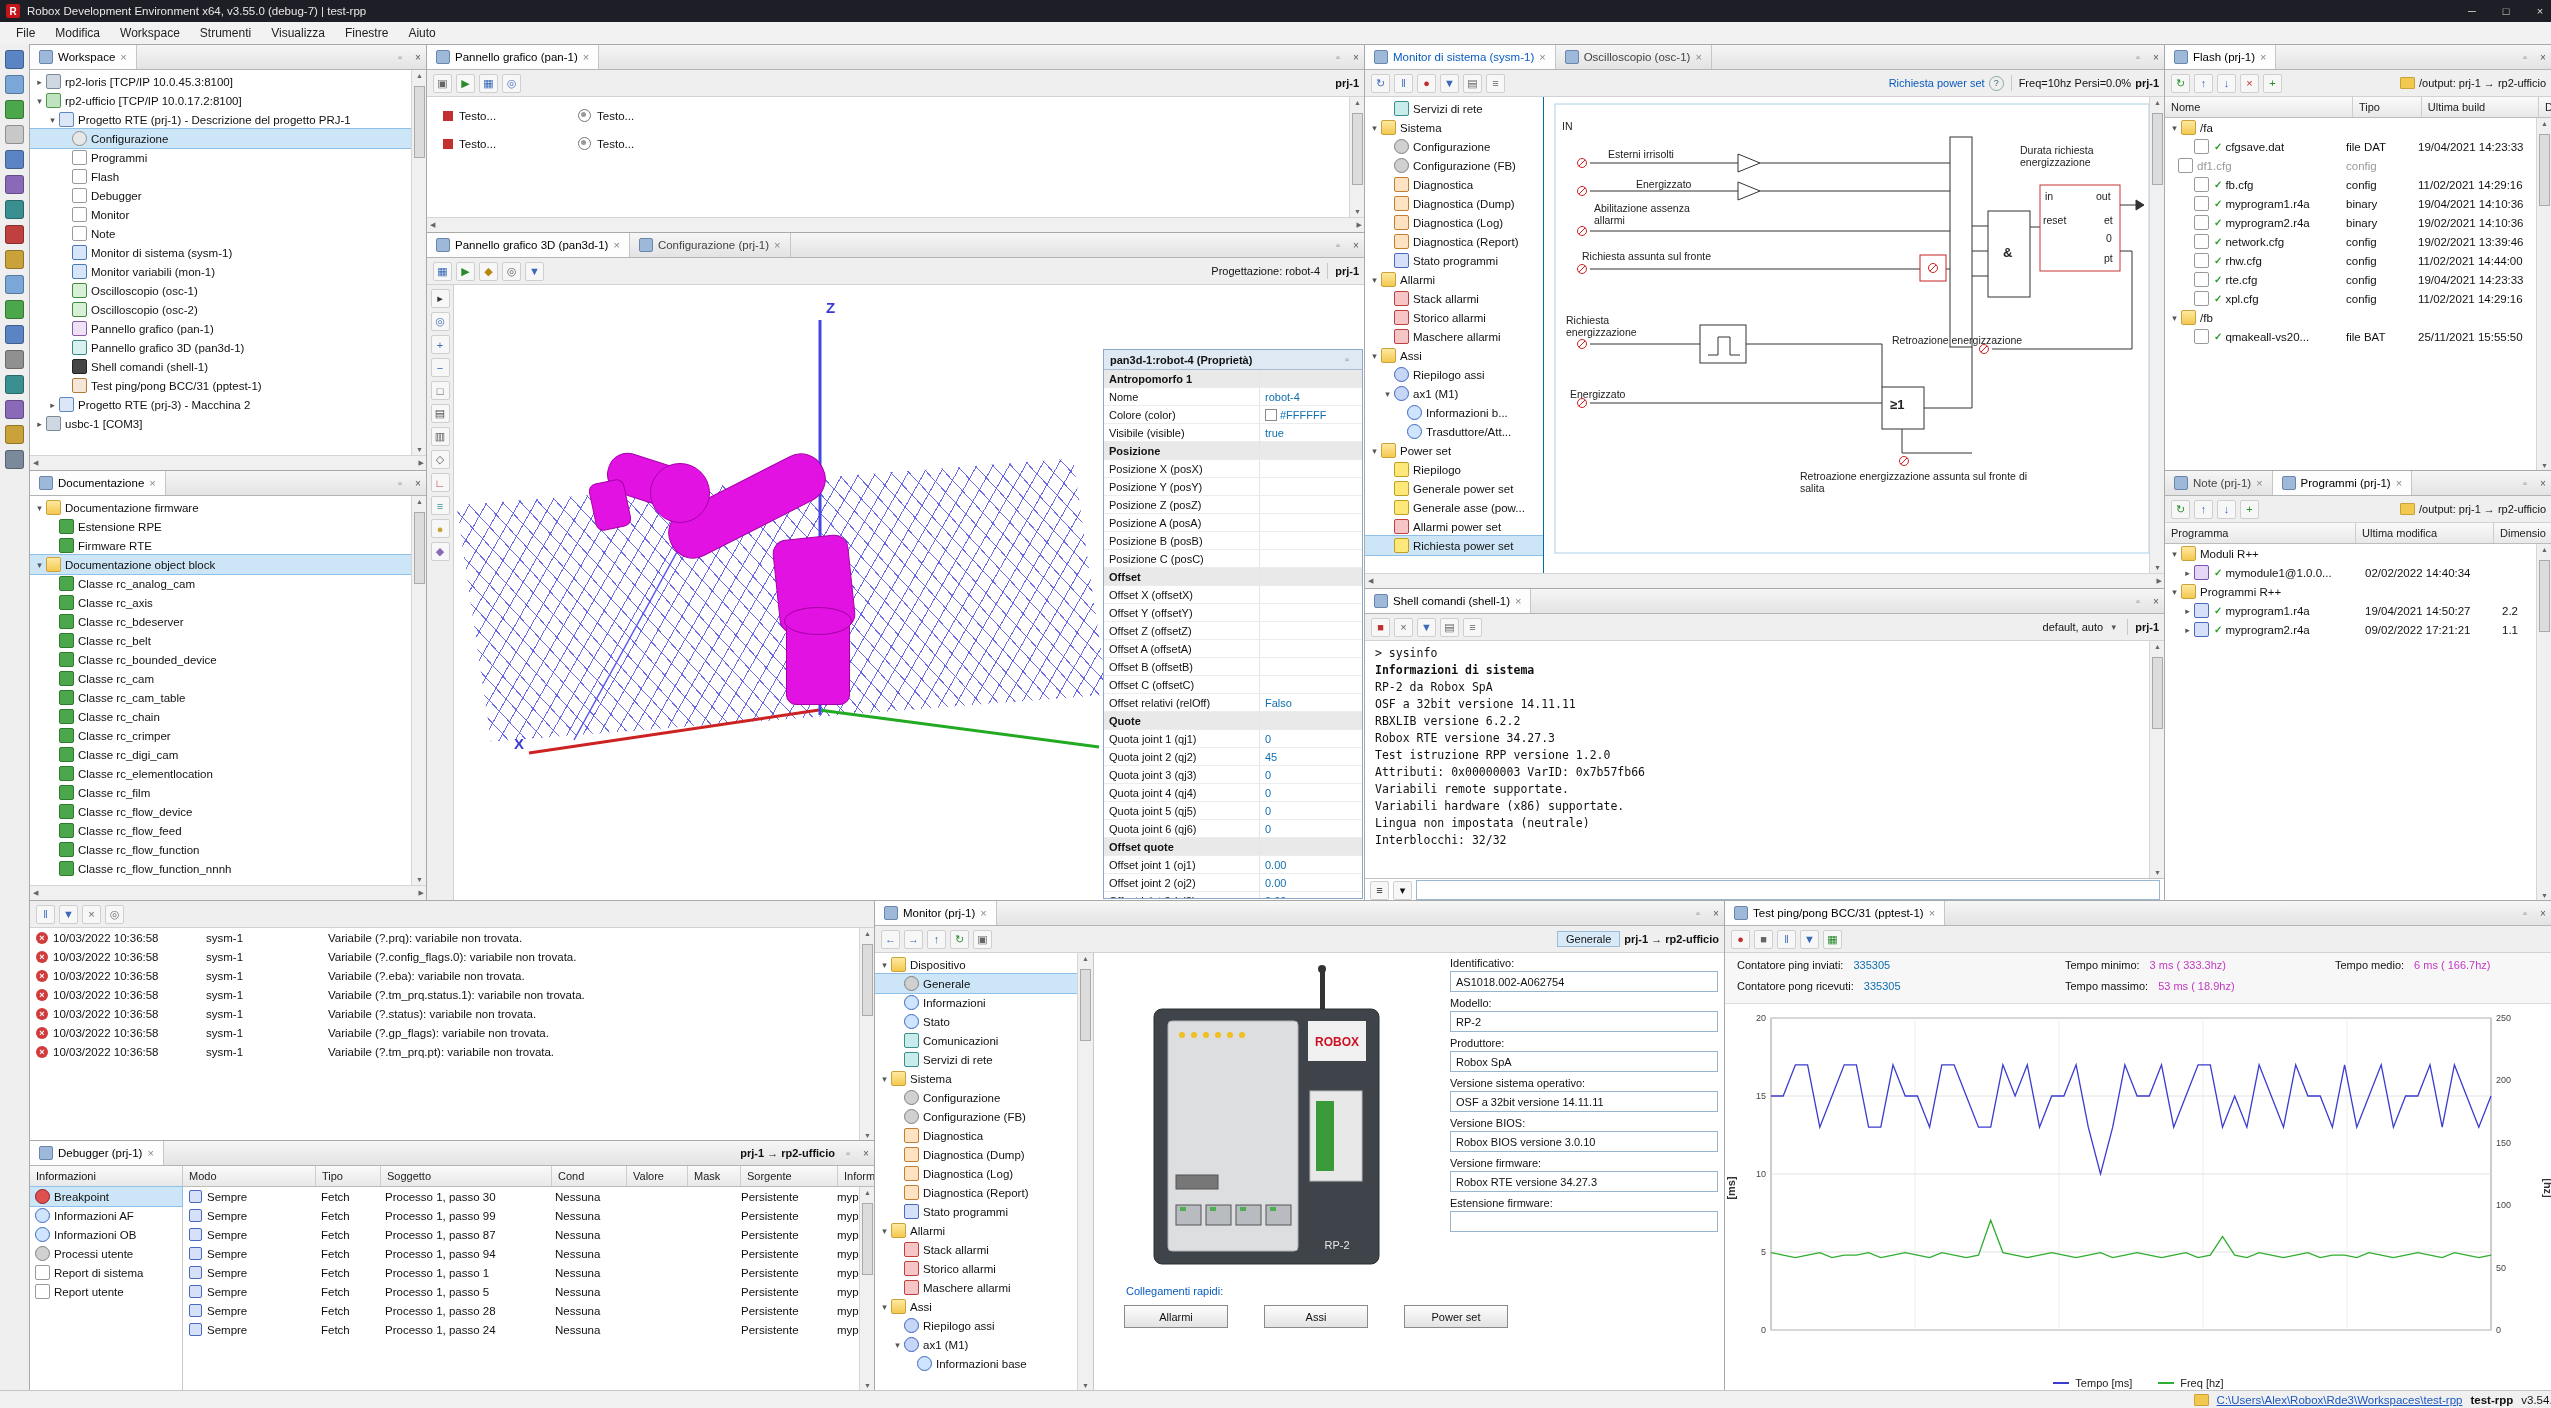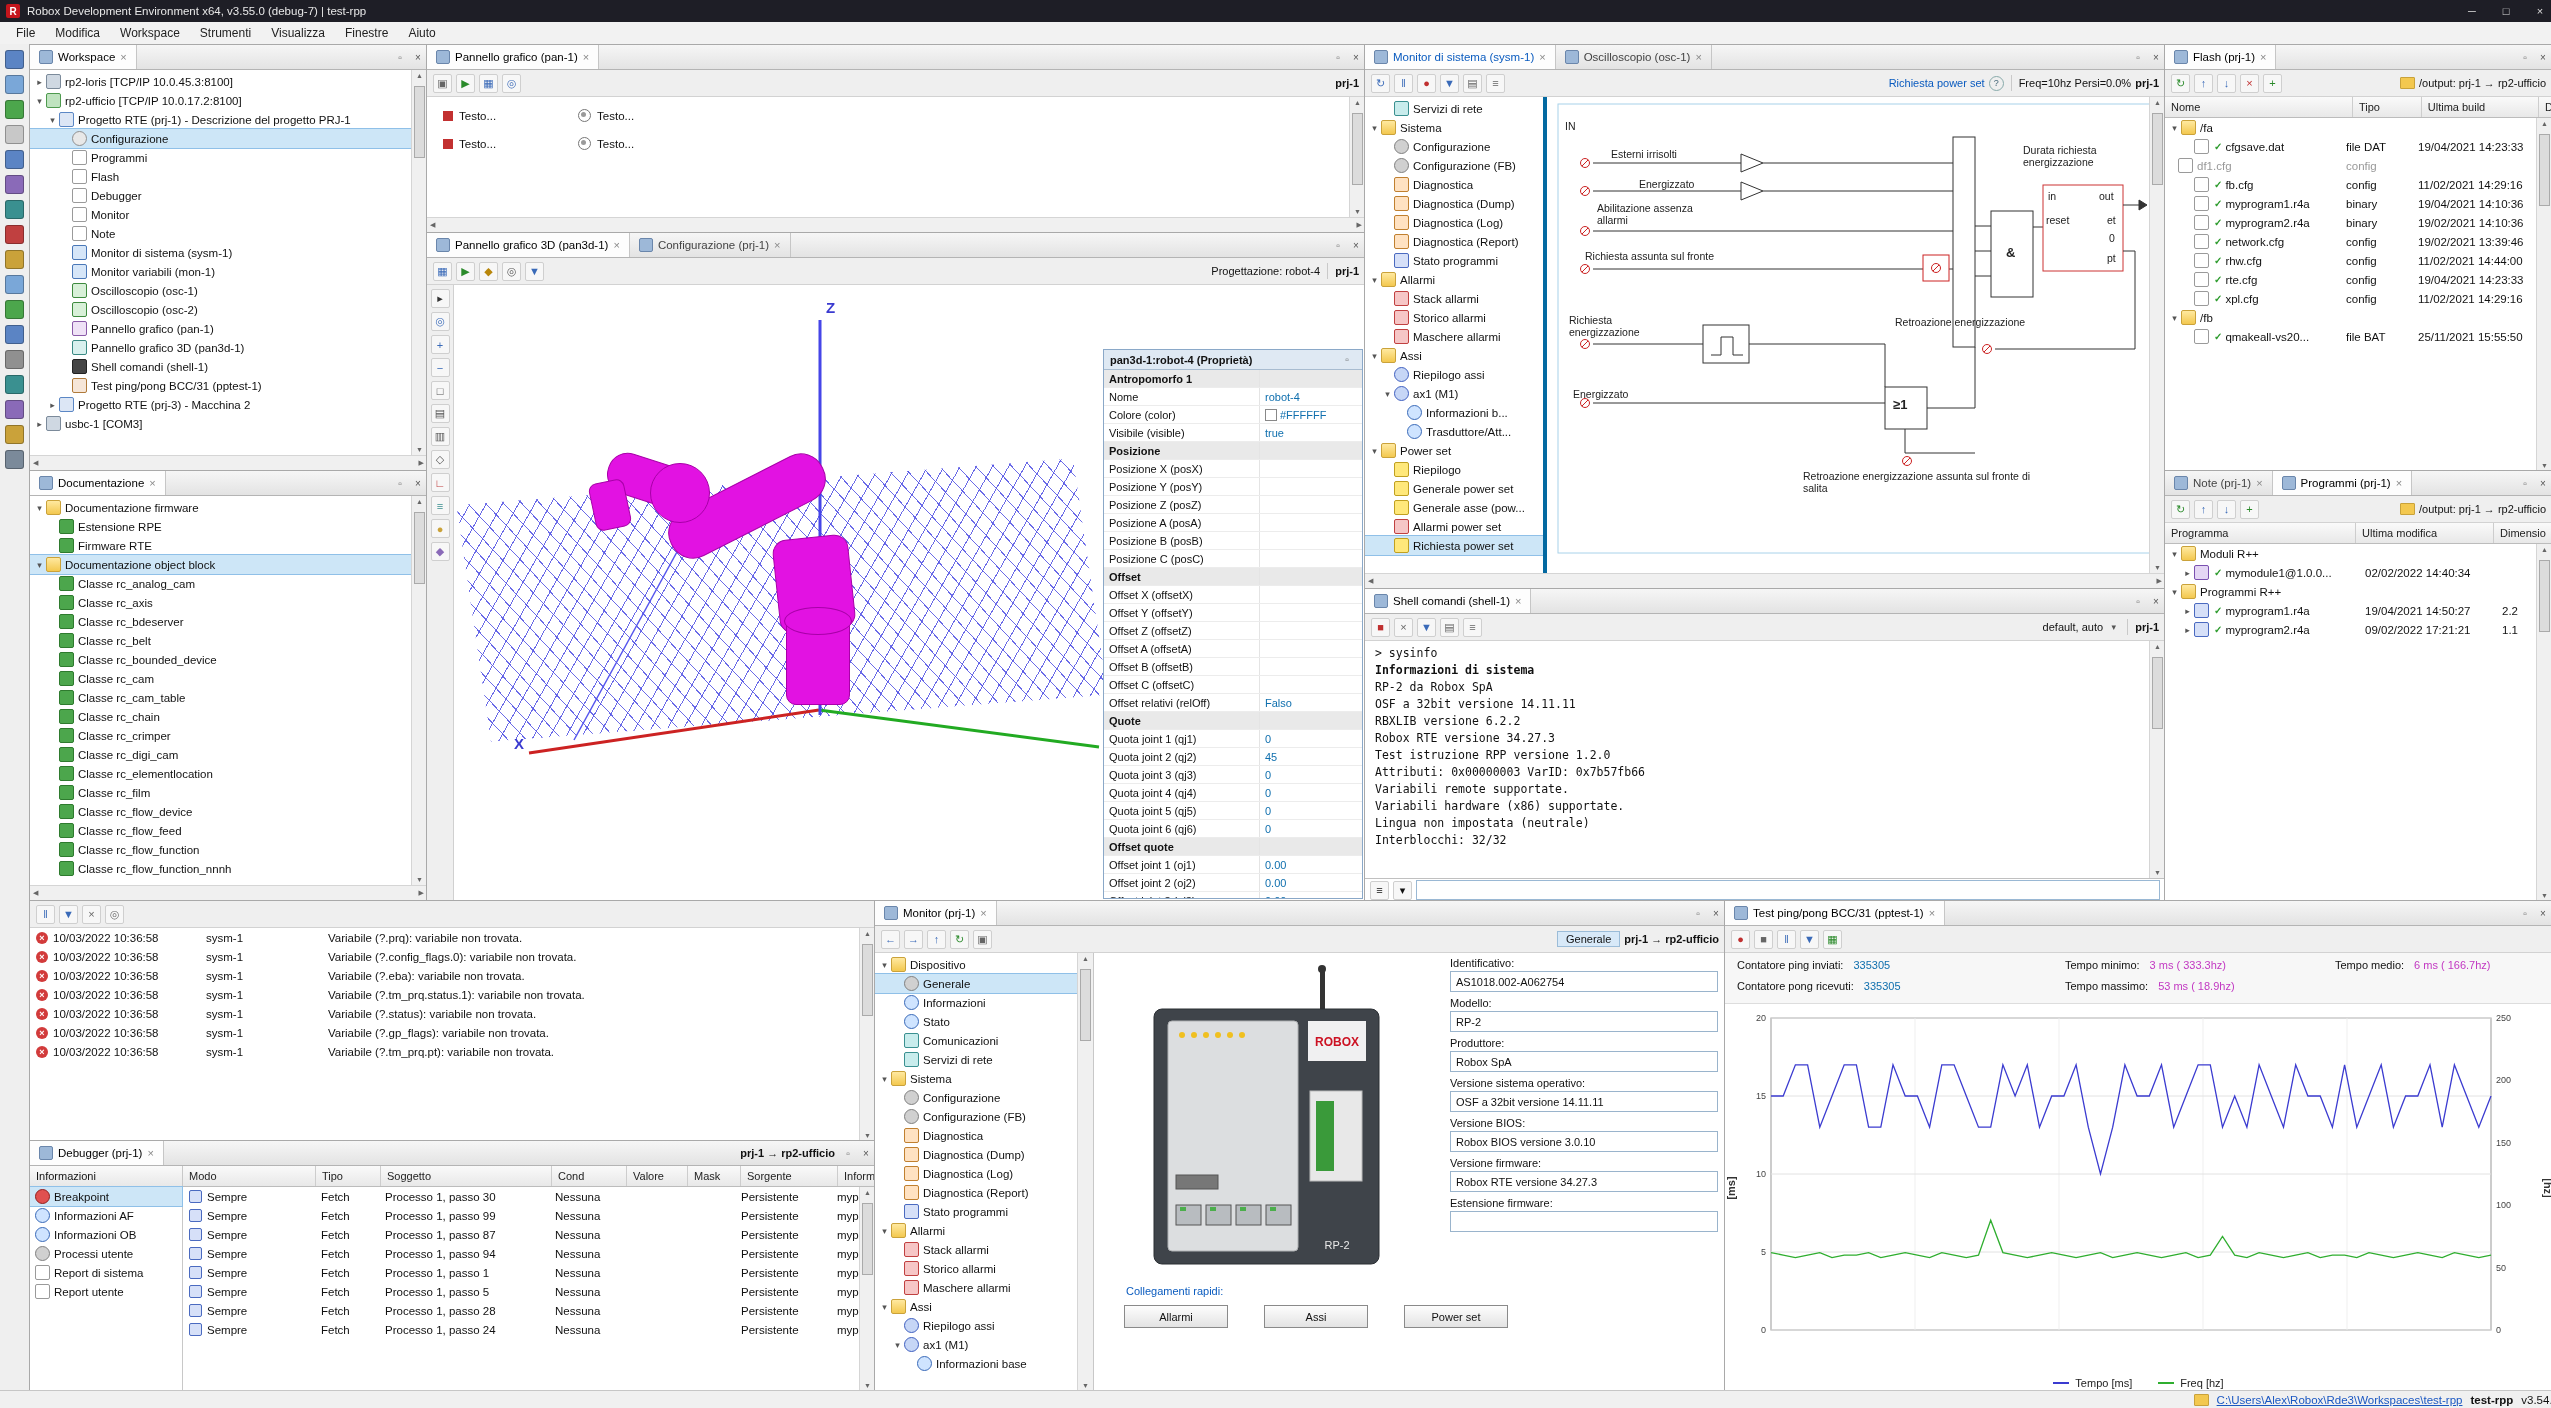--- a/index.html
+++ b/index.html
@@ -114,21 +114,21 @@
   .props-title{height:19px;background:#dfe9f3;border-bottom:1px solid #a8bcd0;display:flex;align-items:center;padding:0 6px;font-weight:bold;flex:0 0 auto;font-size:11px}
   .props-title .pbtn{margin-left:auto}
   .props-body{flex:1;overflow:hidden}
   .prow{height:17px;display:flex;border-bottom:1px solid #ececec;align-items:center}
   .prow .pl{flex:1;padding:0 5px;border-right:1px solid #e4e4e4;overflow:hidden;white-space:nowrap;height:100%;display:flex;align-items:center}
   .prow .pv{width:92px;padding:0 5px;color:#0f6fae;overflow:hidden;white-space:nowrap;display:flex;align-items:center;gap:3px}
   .prow.group{background:#e9e9e9;font-weight:bold}
   .swatchbox{display:none;width:10px;height:10px;border:1px solid #888;background:#fff;flex:0 0 auto}
   .prow.swatch .swatchbox{display:inline-block}
   
-  .dg-canvas{flex:1;position:relative;background:#fff;overflow:hidden;border-left:4px solid #0369a1}
+  .dg-canvas{flex:1;position:relative;background:#fff;overflow:hidden;border-left:1px solid #0369a1}
   .dg-wrap{position:absolute;left:8px;top:4px;width:600px;height:455px}
   .dg-label{position:absolute;font-size:10.5px;line-height:11.5px;color:#222}
   .dg-label.big{font-size:13px;font-weight:bold}
   
   .shell-term{flex:1;background:#fff;font-family:"DejaVu Sans Mono",monospace;font-size:11.5px;padding:4px 10px;line-height:17px;overflow:hidden}
   .sline.bold{font-weight:bold}
   .shell-input{height:22px;border-top:1px solid #c0c0c0;background:#fff;display:flex;align-items:center;gap:4px;padding:0 5px;flex:0 0 auto}
   .cmd{flex:1;border:1px solid #9ab8d4;height:16px;font:11.5px "DejaVu Sans Mono",monospace}
   
   .mon-body{flex:1;display:flex;min-height:0;background:#fff}
@@ -971,21 +971,21 @@
         </svg>
         <div>
 
         <div class="dg-label" style="left: 10px; top: 20px;">IN</div>
             <div class="dg-label" style="left: 56px; top: 48px;">Esterni irrisolti</div>
             <div class="dg-label" style="left: 84px; top: 78px;">Energizzato</div>
             <div class="dg-label" style="left: 42px; top: 102px; width: 112px;">Abilitazione assenza allarmi</div>
             <div class="dg-label" style="left: 30px; top: 150px; width: 160px;">Richiesta assunta sul fronte</div>
             <div class="dg-label" style="left: 468px; top: 44px; width: 112px;">Durata richiesta energizzazione</div>
             <div class="dg-label" style="left: 14px; top: 214px; width: 100px;">Richiesta energizzazione</div>
-            <div class="dg-label" style="left: 298px; top: 216px; padding-left: 42px;">Retroazione energizzazione</div>
+            <div class="dg-label" style="left: 298px; top: 234px; padding-left: 42px;">Retroazione energizzazione</div>
             <div class="dg-label" style="left: 18px; top: 288px;">Energizzato</div>
             <div class="dg-label" style="left: 248px; top: 370px; width: 232px;">Retroazione energizzazione assunta sul fronte di salita</div>
             <div class="dg-label" style="left: 493px; top: 90px;">in</div>
             <div class="dg-label" style="left: 544px; top: 90px;">out</div>
             <div class="dg-label" style="left: 491px; top: 114px;">reset</div>
             <div class="dg-label" style="left: 552px; top: 114px;">et</div>
             <div class="dg-label" style="left: 554px; top: 132px;">0</div>
             <div class="dg-label" style="left: 552px; top: 152px;">pt</div>
             <div class="dg-label big" style="left: 451px; top: 146px;">&amp;</div>
             <div class="dg-label big" style="left: 338px; top: 298px;">≥1</div>

